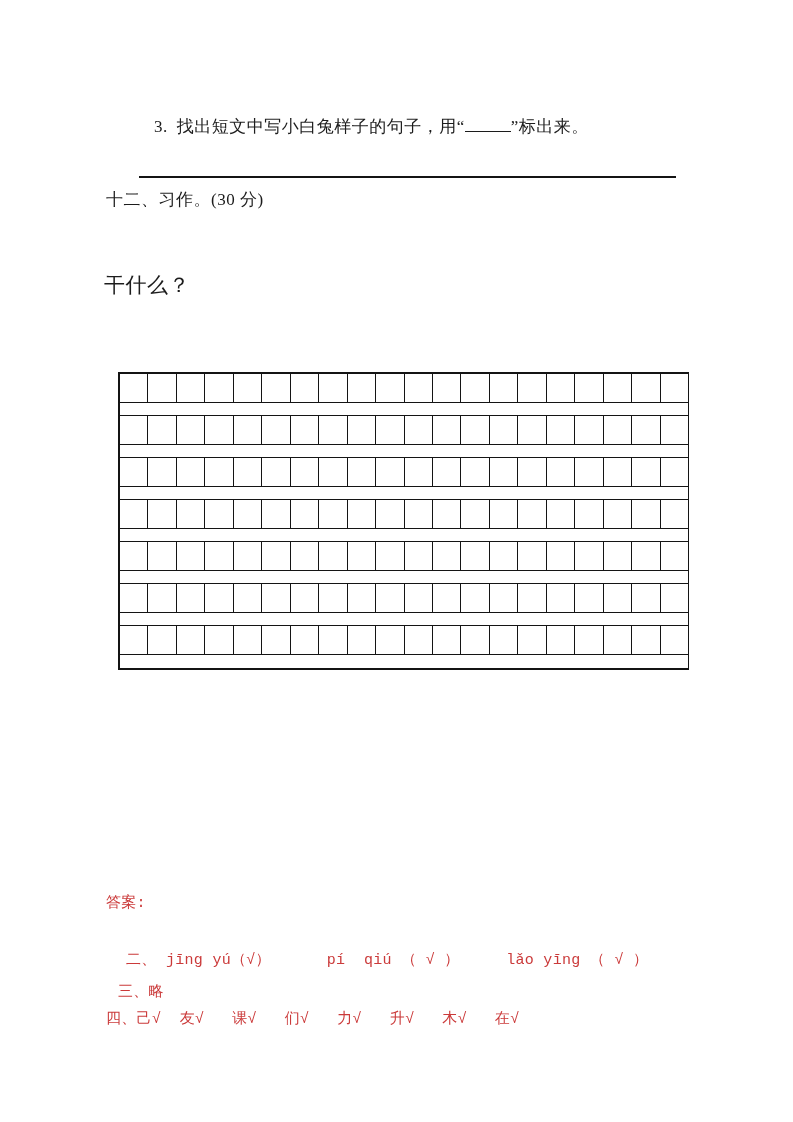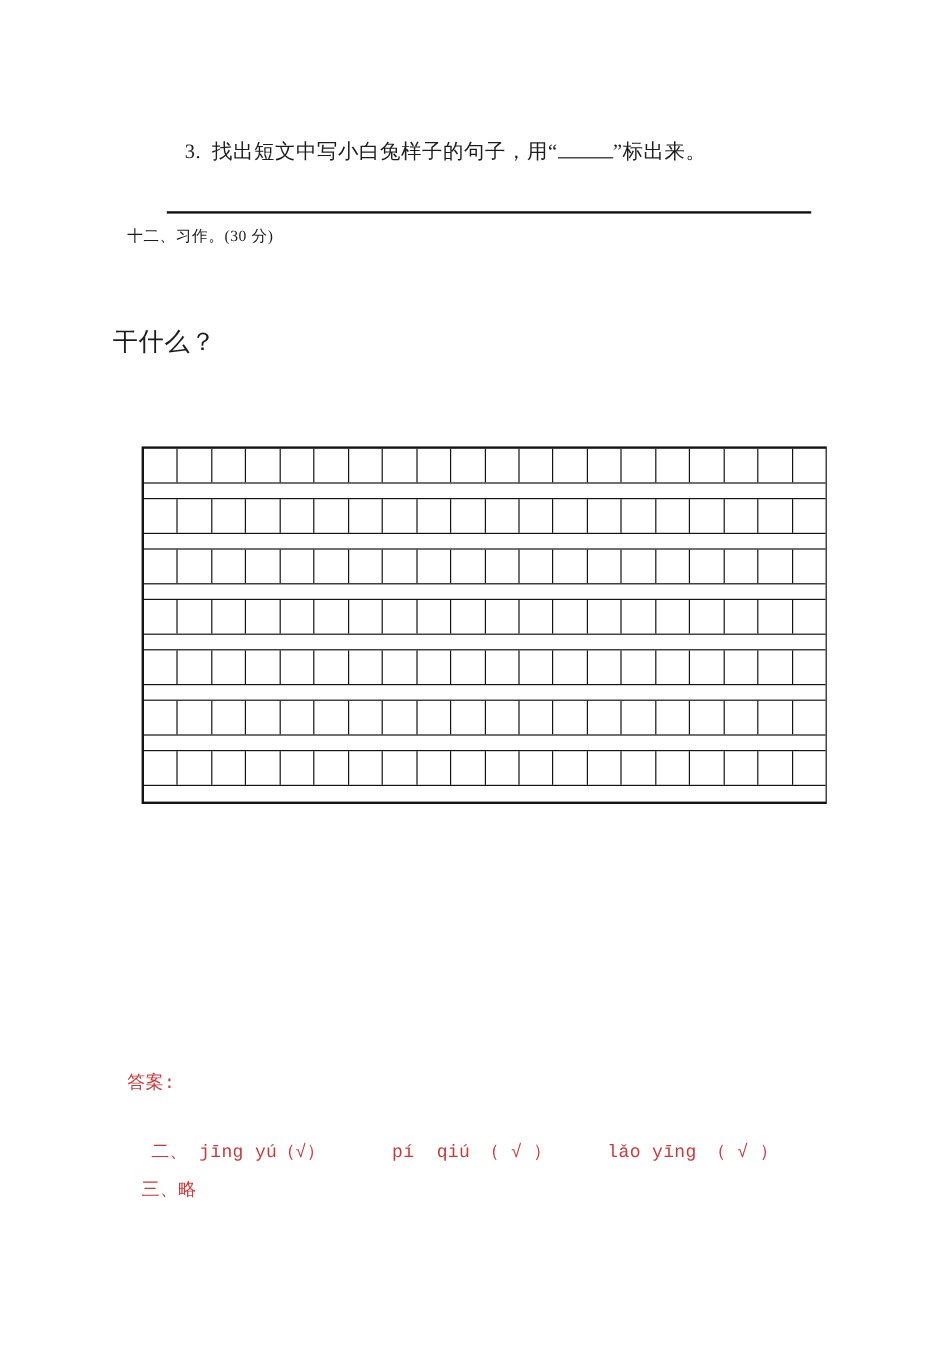--- a/index.html
+++ b/index.html
@@ -27,21 +27,21 @@
 
   .divider {
     position: absolute;
     left: 139px;
     top: 176px;
     width: 537px;
     height: 0;
     border-top: 2px solid #141414;
   }
 
-  .section-title { font-size: 13px; letter-spacing: 0.5px; }
+  .section-title { font-size: 17px; letter-spacing: 0.5px; }
   .para { font-size: 21px; letter-spacing: 0.5px; }
 
   .writing-grid {
     position: absolute;
     left: 118px;
     top: 372px;
     width: 572px;
     border: 2px solid #141414;
     background: #ffffff;
   }
@@ -60,21 +60,21 @@
 
   <div class="abs question" style="left:135px; top:95px;">
     <span class="q-num">3.</span><span>找出短文中写小白兔样子的句子，用“</span><span class="blank"></span><span>”标出来。</span>
   </div>
 
 
   <div class="divider"></div>
 
   <div class="abs section-title" style="left:106px; top:188px;">十二、习作。(30 分)</div>
 
-  <div class="abs para" style="left:94px; top:271px;font-family:Liberation Serif, serif;">干什么？</div>
+  <div class="abs para" style="left:104px; top:271px;font-family:Liberation Serif, serif;">干什么？</div>
 
   <div class="writing-grid">
       <div class="cell-row">
         <div class="cell"></div>
         <div class="cell"></div>
         <div class="cell"></div>
         <div class="cell"></div>
         <div class="cell"></div>
         <div class="cell"></div>
         <div class="cell"></div>
@@ -229,14 +229,15 @@
         <div class="cell"></div>
         <div class="cell"></div>
         <div class="cell"></div>
       </div>
       <div class="spacer-row"></div>
     </div>
 
   <div class="abs answers" style="left: 106px; top: 893px; color: rgb(203, 58, 58);">答案:</div>
   <div class="abs answers" style="left: 106px; top: 950px; color: rgb(203, 58, 58); margin-left: 20px;">二、 jīng yú（√）      pí  qiú （ √ ）     lǎo yīng （ √ ）</div>
   <div class="abs answers" style="left: 118px; top: 982px; color: rgb(203, 58, 58);">三、略</div>
+  <div class="abs answers" style="left: 106px; top: 1009px; color: rgb(203, 58, 58);">四、己√  友√   课√   们√   力√   升√   木√   在√</div>
 
 </div>
 
 </body></html>

